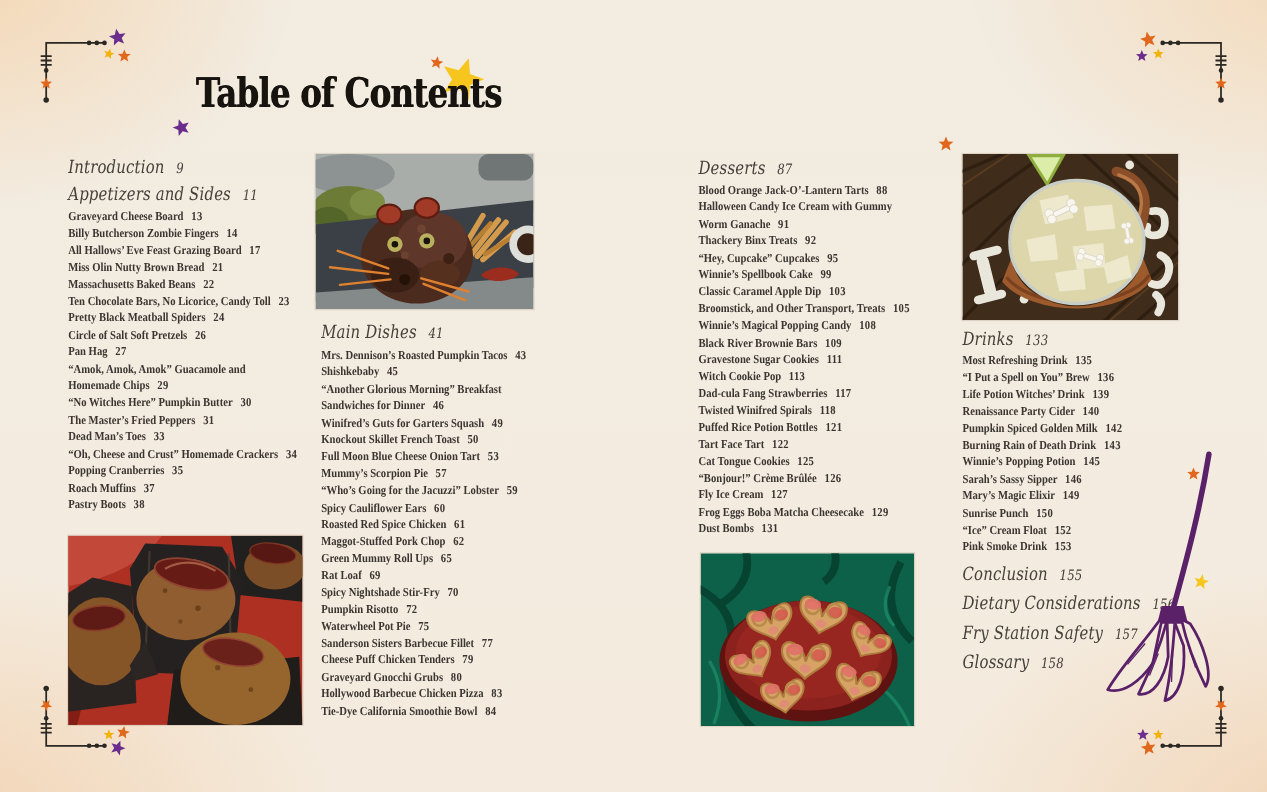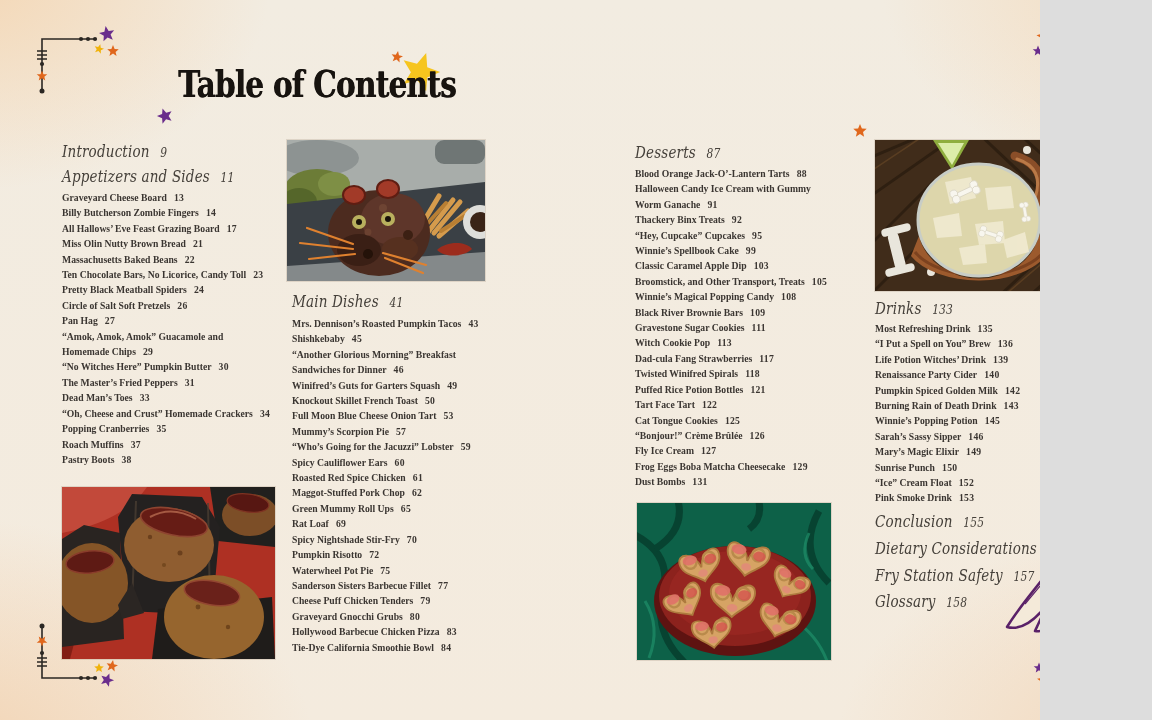--- a/index.html
+++ b/index.html
@@ -1,17 +1,17 @@
 <!DOCTYPE html>
 <html style="--paper: #f2ece1; --ink: #3a3531; --ink-line: #2b2723; --script-ink: #45403a; --title-ink: #17130f; --star-purple: #6a2d8c; --star-orange: #e0671c; --star-yellow: #f0b20b; --star-yellow-big: #f6c51e; --broom-purple: #5a2168;"><head>
 <meta charset="utf-8">
 <style>
   html,body{margin:0;padding:0;background:#ddd;}
   .page{
-    position:relative;width:1040px;height:720px;overflow:hidden;
+    position:relative;width:1152px;height:720px;overflow:hidden;
     font-family:"Liberation Serif",serif;color:var(--ink,#3a3531);
     background:
       radial-gradient(ellipse 430px 300px at -30px -20px, rgba(245,204,158,.65), rgba(245,204,158,0) 70%),
       radial-gradient(ellipse 430px 300px at 1182px -20px, rgba(245,204,158,.55), rgba(245,204,158,0) 70%),
       radial-gradient(ellipse 520px 330px at -50px 750px, rgba(242,197,152,.6), rgba(242,197,152,0) 70%),
       radial-gradient(ellipse 520px 330px at 1200px 750px, rgba(240,195,150,.55), rgba(240,195,150,0) 70%),
       linear-gradient(180deg,#f2ecE1,#f4ebde);
   }
   .defs{position:absolute;width:0;height:0;overflow:hidden}
   .title{

